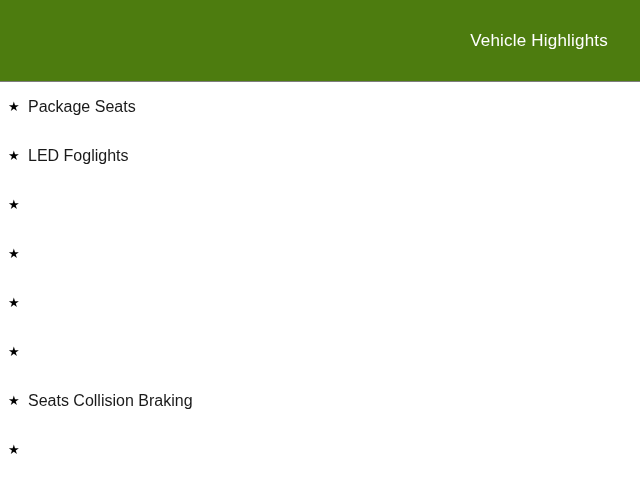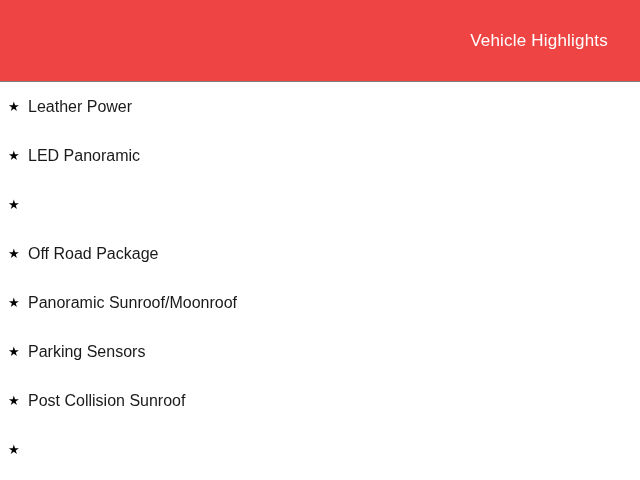--- a/index.html
+++ b/index.html
@@ -9,21 +9,21 @@
     height: 480px;
     background: #ffffff;
     overflow: hidden;
     font-family: "Liberation Sans", sans-serif;
   }
 
   .header {
     box-sizing: border-box;
     width: 640px;
     height: 82px;
-    background: #ef4444;
+    background: #4d7c0f;
     border-bottom: 1px solid #7d7d7d;
     display: flex;
     align-items: center;
     justify-content: flex-end;
     padding-right: 32px;
   }
 
   .header-title {
     color: #ffffff;
     font-size: 17px;
@@ -56,48 +56,45 @@
 </head>
 <body>
 
 <div class="header">
   <span class="header-title">Vehicle Highlights</span>
 </div>
 
 <ul class="highlights-list" id="highlights-list">
   <li class="highlight-item">
     <span class="star">★</span>
-    <span class="item-label">Leather Power</span>
+    <span class="item-label">Package Seats</span>
   </li>
 
   <li class="highlight-item">
     <span class="star">★</span>
-    <span class="item-label">LED Panoramic</span>
+    <span class="item-label">LED Foglights</span>
   </li>
 
   <li class="highlight-item">
     <span class="star">★</span>
   </li>
 
   <li class="highlight-item">
     <span class="star">★</span>
-    <span class="item-label">Off Road Package</span>
   </li>
 
   <li class="highlight-item">
     <span class="star">★</span>
-    <span class="item-label">Panoramic Sunroof/Moonroof</span>
   </li>
 
   <li class="highlight-item">
     <span class="star">★</span>
-    <span class="item-label">Parking Sensors</span>
   </li>
 
   <li class="highlight-item">
     <span class="star">★</span>
-    <span class="item-label">Post Collision Sunroof</span>
+    <span class="item-label">Seats Collision Braking</span>
   </li>
 
   <li class="highlight-item">
     <span class="star">★</span>
   </li>
 </ul>
 
 </body></html>

